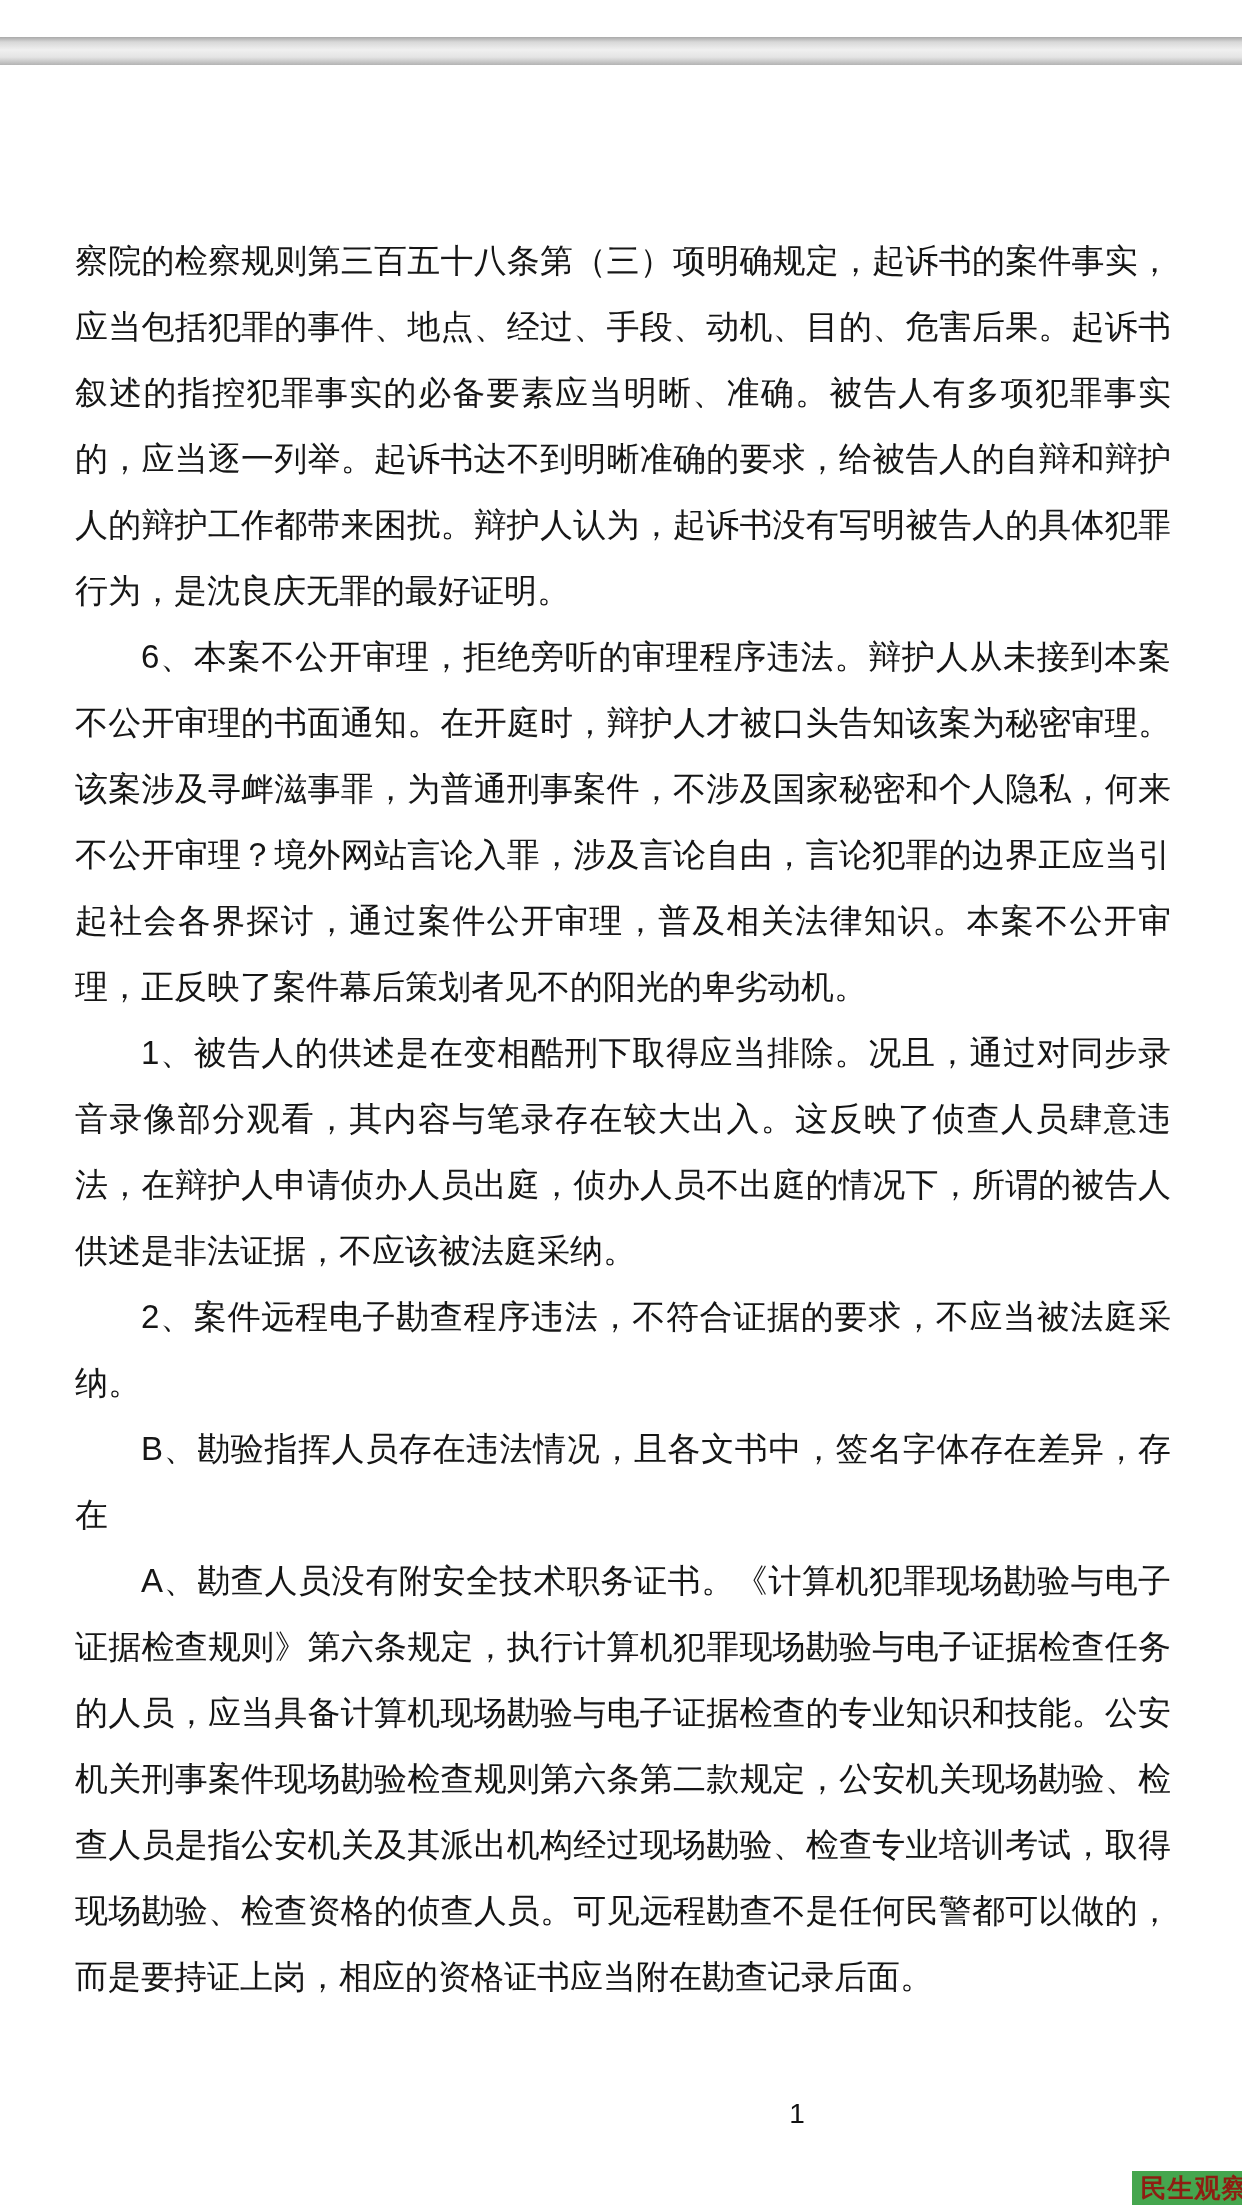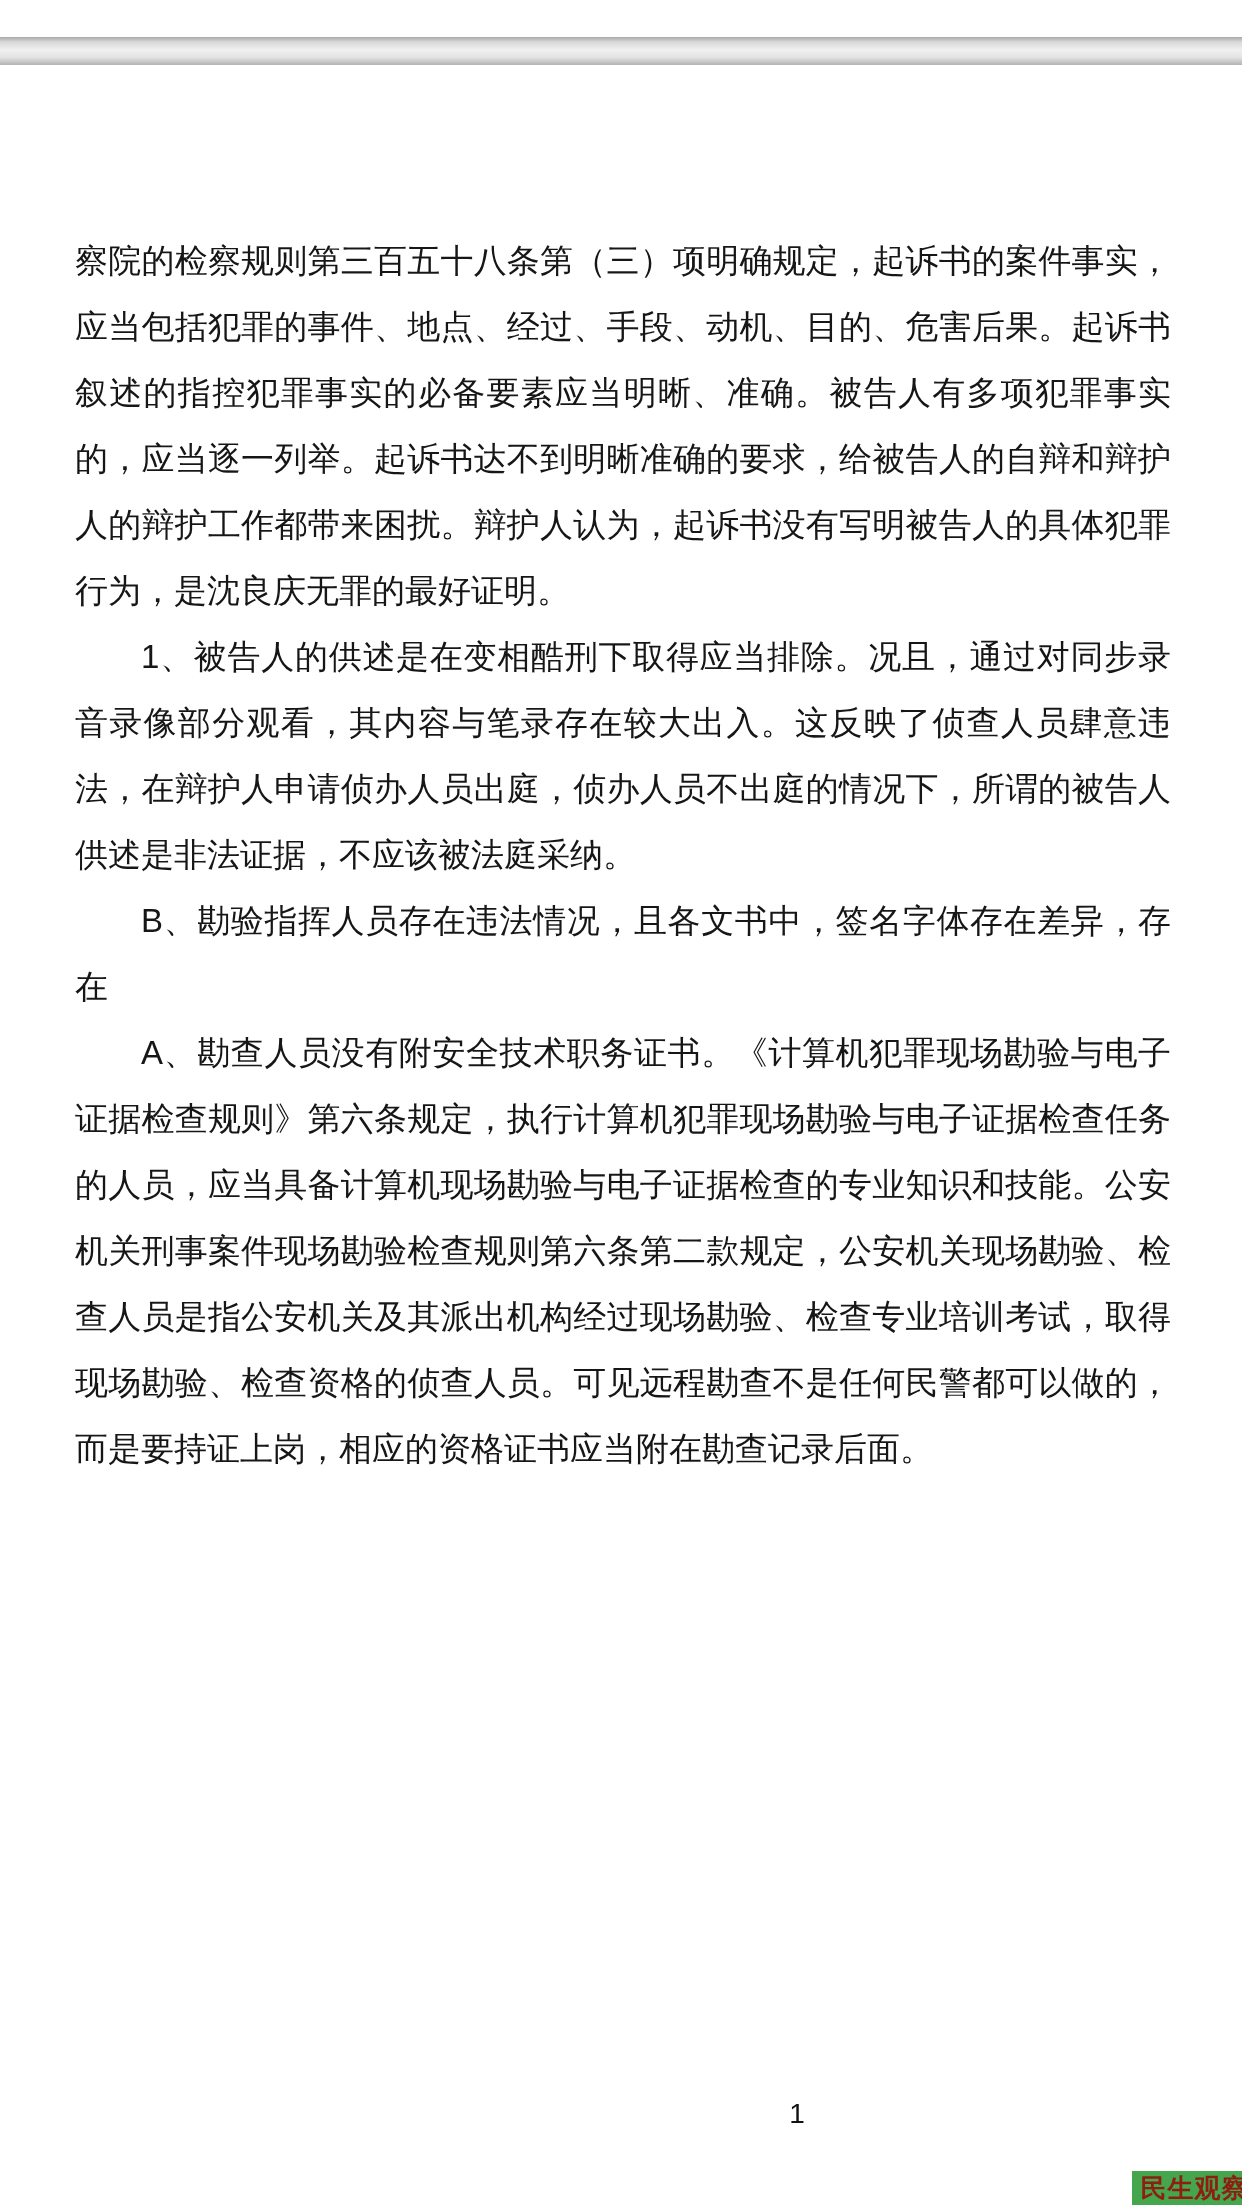--- a/index.html
+++ b/index.html
@@ -120,21 +120,23 @@
 <body>
 
 <div class="screen" style="--body-text: #161616; --page-badge-bg: #fbfbfb; --page-badge-text: #c5c5c7; --watermark-bg: #45a64e; --watermark-text: #8e1e12;">
 
   <div class="separator"></div>
 
 
   <div class="doc-body">
 
   <p class="body-noindent">察院的检察规则第三百五十八条第（三）项明确规定，起诉书的案件事实，应当包括犯罪的事件、地点、经过、手段、动机、目的、危害后果。起诉书叙述的指控犯罪事实的必备要素应当明晰、准确。被告人有多项犯罪事实的，应当逐一列举。起诉书达不到明晰准确的要求，给被告人的自辩和辩护人的辩护工作都带来困扰。辩护人认为，起诉书没有写明被告人的具体犯罪行为，是沈良庆无罪的最好证明。</p>
+      <p class="body">6、本案不公开审理，拒绝旁听的审理程序违法。辩护人从未接到本案不公开审理的书面通知。在开庭时，辩护人才被口头告知该案为秘密审理。该案涉及寻衅滋事罪，为普通刑事案件，不涉及国家秘密和个人隐私，何来不公开审理？境外网站言论入罪，涉及言论自由，言论犯罪的边界正应当引起社会各界探讨，通过案件公开审理，普及相关法律知识。本案不公开审理，正反映了案件幕后策划者见不的阳光的卑劣动机。</p>
       <p class="body">1、被告人的供述是在变相酷刑下取得应当排除。况且，通过对同步录音录像部分观看，其内容与笔录存在较大出入。这反映了侦查人员肆意违法，在辩护人申请侦办人员出庭，侦办人员不出庭的情况下，所谓的被告人供述是非法证据，不应该被法庭采纳。</p>
+      <p class="body">2、案件远程电子勘查程序违法，不符合证据的要求，不应当被法庭采纳。</p>
       <p class="body">B、勘验指挥人员存在违法情况，且各文书中，签名字体存在差异，存在</p>
       <p class="body">A、勘查人员没有附安全技术职务证书。《计算机犯罪现场勘验与电子证据检查规则》第六条规定，执行计算机犯罪现场勘验与电子证据检查任务的人员，应当具备计算机现场勘验与电子证据检查的专业知识和技能。公安机关刑事案件现场勘验检查规则第六条第二款规定，公安机关现场勘验、检查人员是指公安机关及其派出机构经过现场勘验、检查专业培训考试，取得现场勘验、检查资格的侦查人员。可见远程勘查不是任何民警都可以做的，而是要持证上岗，相应的资格证书应当附在勘查记录后面。</p>
     </div>
 
   <div class="page-number">1</div>
 
   <div class="watermark">
     <span>民生观察</span>
   </div>
 

